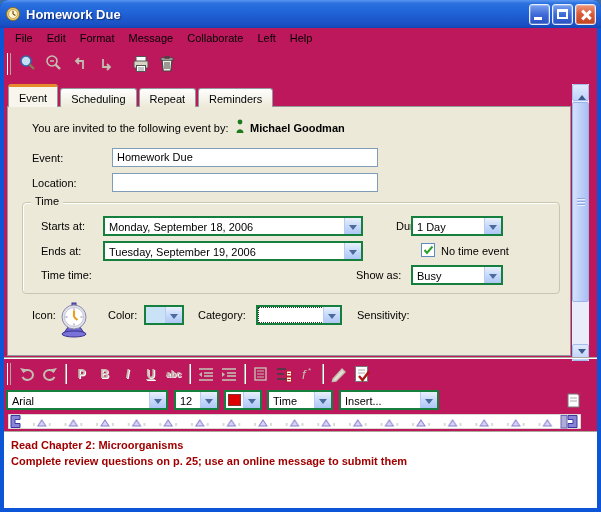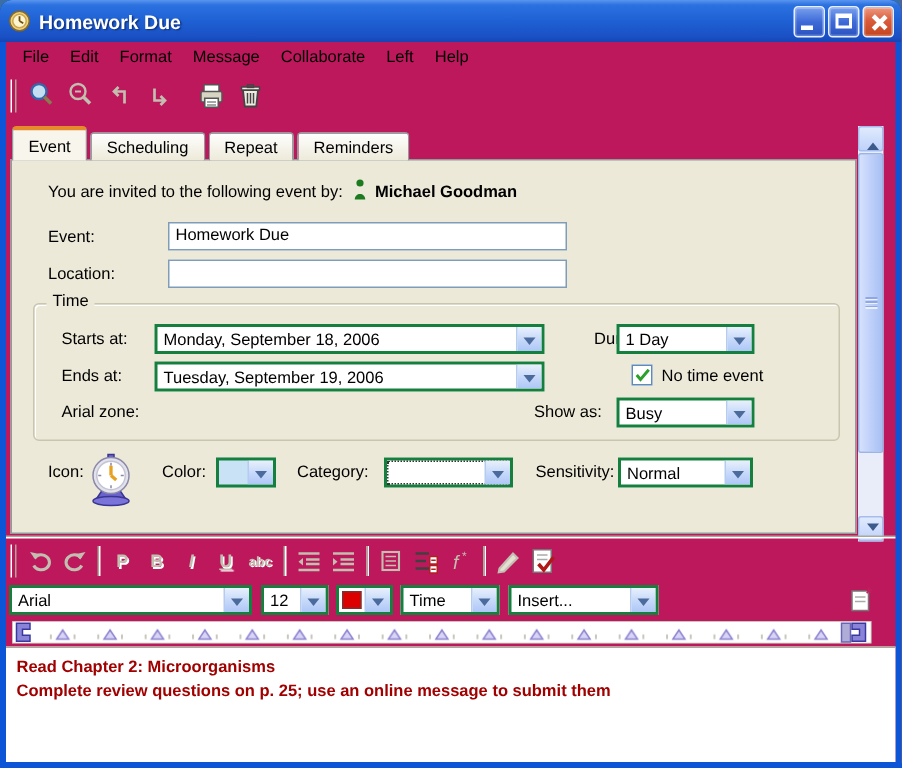--- a/index.html
+++ b/index.html
@@ -207,21 +207,21 @@
               <i></i>
             </span>
         </div>
         <span class="xp-check" style="left:398px;top:40px;">
           <svg width="11" height="10" viewBox="0 0 11 10">
               <path d="M1.5 5 L4 8 L9.5 1.5" fill="none" stroke="#2BA02B" stroke-width="2"></path>
             </svg>
         </span>
         <span class="lbl" style="left:418px;top:42px;">No time event</span>
 
-        <span class="lbl" style="left:18px;top:66px;">Arial zone:</span>
+        <span class="lbl" style="left:18px;top:66px;">Time time:</span>
         <span class="lbl" style="left:333px;top:66px;">Show as:</span>
         <div class="combo" style="left:388px;top:62px;width:92px;">
           <span>Busy</span>
           <span class="combo-btn">
               <i></i>
             </span>
         </div>
       </div>
 
       <span class="lbl" style="left:24px;top:202px;">Icon:</span>
@@ -247,26 +247,20 @@
           </span>
       </div>
       <span class="lbl" style="left:190px;top:202px;">Category:</span>
       <div class="combo" style="left:248px;top:198px;width:86px;outline:1px dotted #333;outline-offset:-3px;">
         <span></span>
         <span class="combo-btn">
             <i></i>
           </span>
       </div>
       <span class="lbl" style="left:349px;top:202px;">Sensitivity:</span>
-      <div class="combo" style="left:404px;top:198px;width:90px;">
-        <span>Normal</span>
-        <span class="combo-btn">
-            <i></i>
-          </span>
-      </div>
     </div>
 
     <div class="vscroll">
       <span class="sb-btn up" style="top:0;">
           <i></i>
         </span>
       <span class="sb-thumb">
           <i></i>
         </span>
       <span class="sb-btn down" style="bottom:0;">

